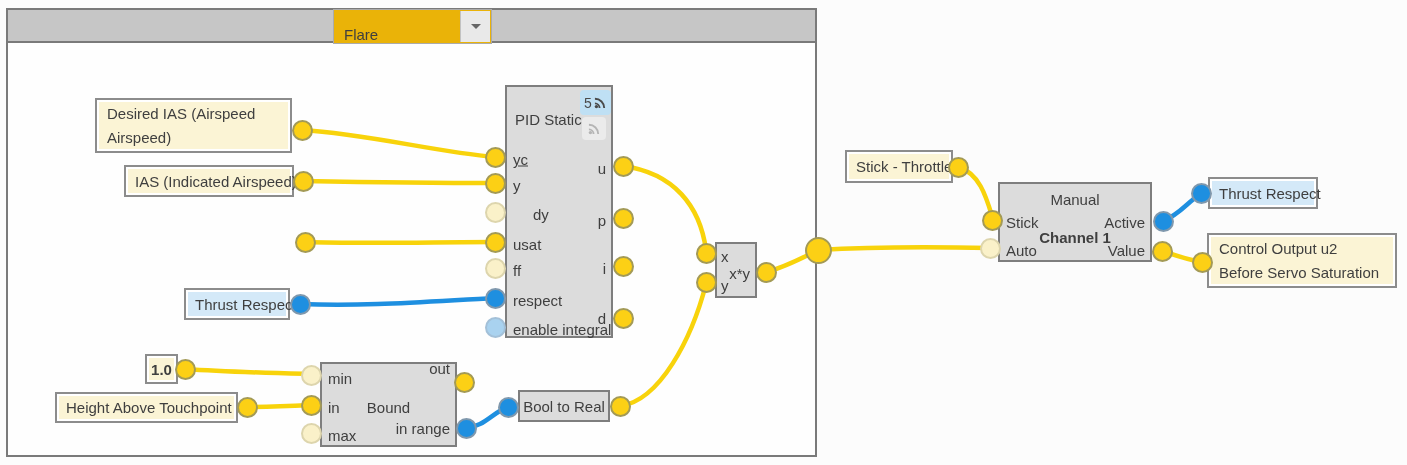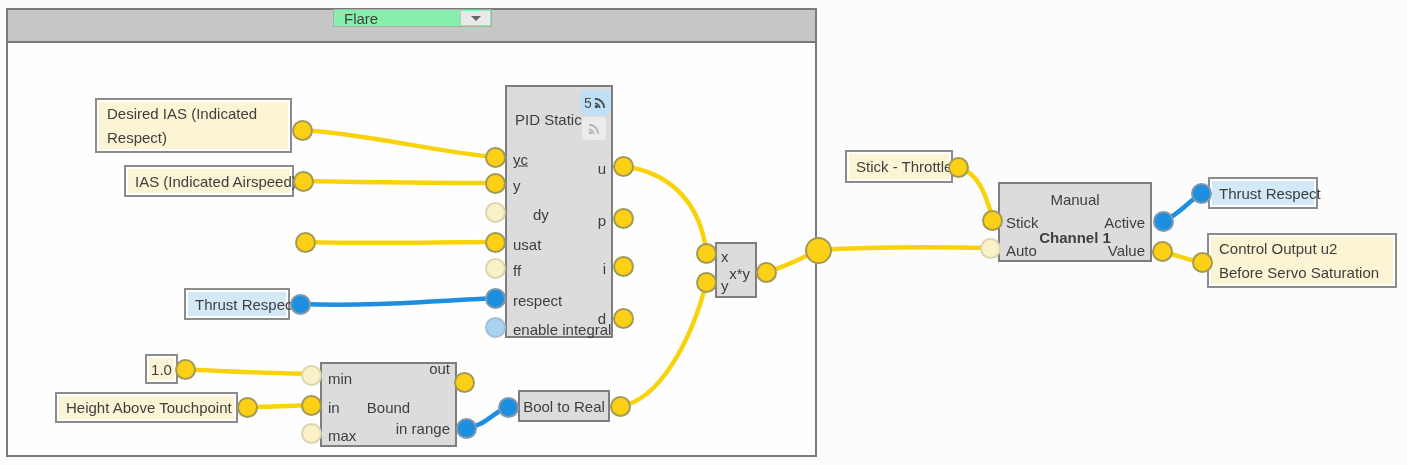--- a/index.html
+++ b/index.html
@@ -5,22 +5,22 @@
   html,body{margin:0;padding:0;background:#fcfcfc;}
   .stage{position:relative;width:1407px;height:465px;overflow:hidden;
          font-family:"Liberation Sans",sans-serif;color:#3f3f3f;font-size:15px;}
 
   
   .window{position:absolute;left:6px;top:8px;width:807px;height:445px;
           border:2px solid #7a7a7a;background:#fefefe;z-index:0;}
   .window-header{height:31px;background:var(--header-fill);border-bottom:2px solid #7a7a7a;}
 
   
-  .combo{position:absolute;left:333px;top:9px;width:159px;height:18px;background:#86efac;
-         border:1px solid #ababab;z-index:6;display:flex;align-items:flex-start;box-sizing:border-box;}
+  .combo{position:absolute;left:333px;top:9px;width:159px;height:35px;background:#eab308;
+         border:1px solid #ababab;z-index:6;display:flex;align-items:flex-end;box-sizing:border-box;}
   .combo-label{padding-left:10px;}
   .combo-btn{position:absolute;right:1px;top:1px;bottom:1px;width:29px;background:#e9e9e9;
              border-left:1px solid #c2c2c2;display:flex;align-items:center;justify-content:center;}
   .combo-arrow{width:0;height:0;border-left:5px solid transparent;border-right:5px solid transparent;
                border-top:5px solid #666;}
 
   
   svg.wires{position:absolute;left:0;top:0;z-index:2;}
   .w{fill:none;stroke-width:4.5;stroke-linecap:round;}
   .wy{stroke:var(--wire-yellow);}
@@ -28,21 +28,21 @@
 
   
   .node,.lbox{position:absolute;box-sizing:border-box;z-index:3;}
   .node{background:var(--node-fill);border:2px solid var(--node-border);}
   .lbox{border:2px solid #8c8c8c;box-shadow:inset 0 0 0 2px #ffffff;
         display:flex;align-items:center;}
   .lbox.cream{background:var(--box-yellow-fill);}
   .lbox.blue{background:var(--box-blue-fill);}
   .lbox .txt{padding:0 9px;white-space:nowrap;}
   .lbox .txt.wrap{white-space:normal;line-height:24px;padding:0 10px;}
-  .lbox .txt.bold{font-weight:normal;width:100%;text-align:center;padding:0;}
+  .lbox .txt.bold{font-weight:bold;width:100%;text-align:center;padding:0;}
 
   .nlbl{position:absolute;transform:translateY(-50%);white-space:nowrap;}
   .nlbl.l{left:6px;} .nlbl.r{right:5px;} 
   .nlbl.c{left:0;right:0;text-align:center;}
   .nlbl.b{font-weight:bold;}
 
   
   .port{position:absolute;width:21px;height:21px;border-radius:50%;z-index:4;box-sizing:border-box;}
   .port.gold{background:var(--port-yellow);border:2px solid #a39a56;}
   .port.pale{background:var(--port-pale-yellow);border:2px solid #ddd5ad;}
@@ -84,21 +84,21 @@
     <path class="w wy" d="M623,166 C674,173 700,206 706,250"></path>
     <path class="w wy" d="M620,406 C660,401 692,338 706,284"></path>
     <path class="w wy" d="M766,272 C786,267 802,258 818,250"></path>
     <path class="w wy" d="M818,250 C868,247 945,247 990,248"></path>
     <path class="w wy" d="M958,167 C979,173 986,196 992,216"></path>
     <path class="w wb" d="M1163,221 C1181,214 1188,201 1201,194"></path>
     <path class="w wy" d="M1162,251 C1180,257 1190,260 1201,262"></path>
   </svg>
 
   <div class="lbox cream" style="left:95px;top:98px;width:197px;height:55px;">
-    <span class="txt wrap">Desired IAS (Indicated Respect)</span>
+    <span class="txt wrap">Desired IAS (Airspeed Airspeed)</span>
   </div>
   <div class="lbox cream" style="left:124px;top:165px;width:170px;height:32px;">
     <span class="txt">IAS (Indicated Airspeed)</span>
   </div>
   <div class="lbox blue" style="left:184px;top:288px;width:106px;height:32px;">
     <span class="txt">Thrust Respect</span>
   </div>
   <div class="lbox cream" style="left:145px;top:354px;width:33px;height:30px;">
     <span class="txt bold">1.0</span>
   </div>

